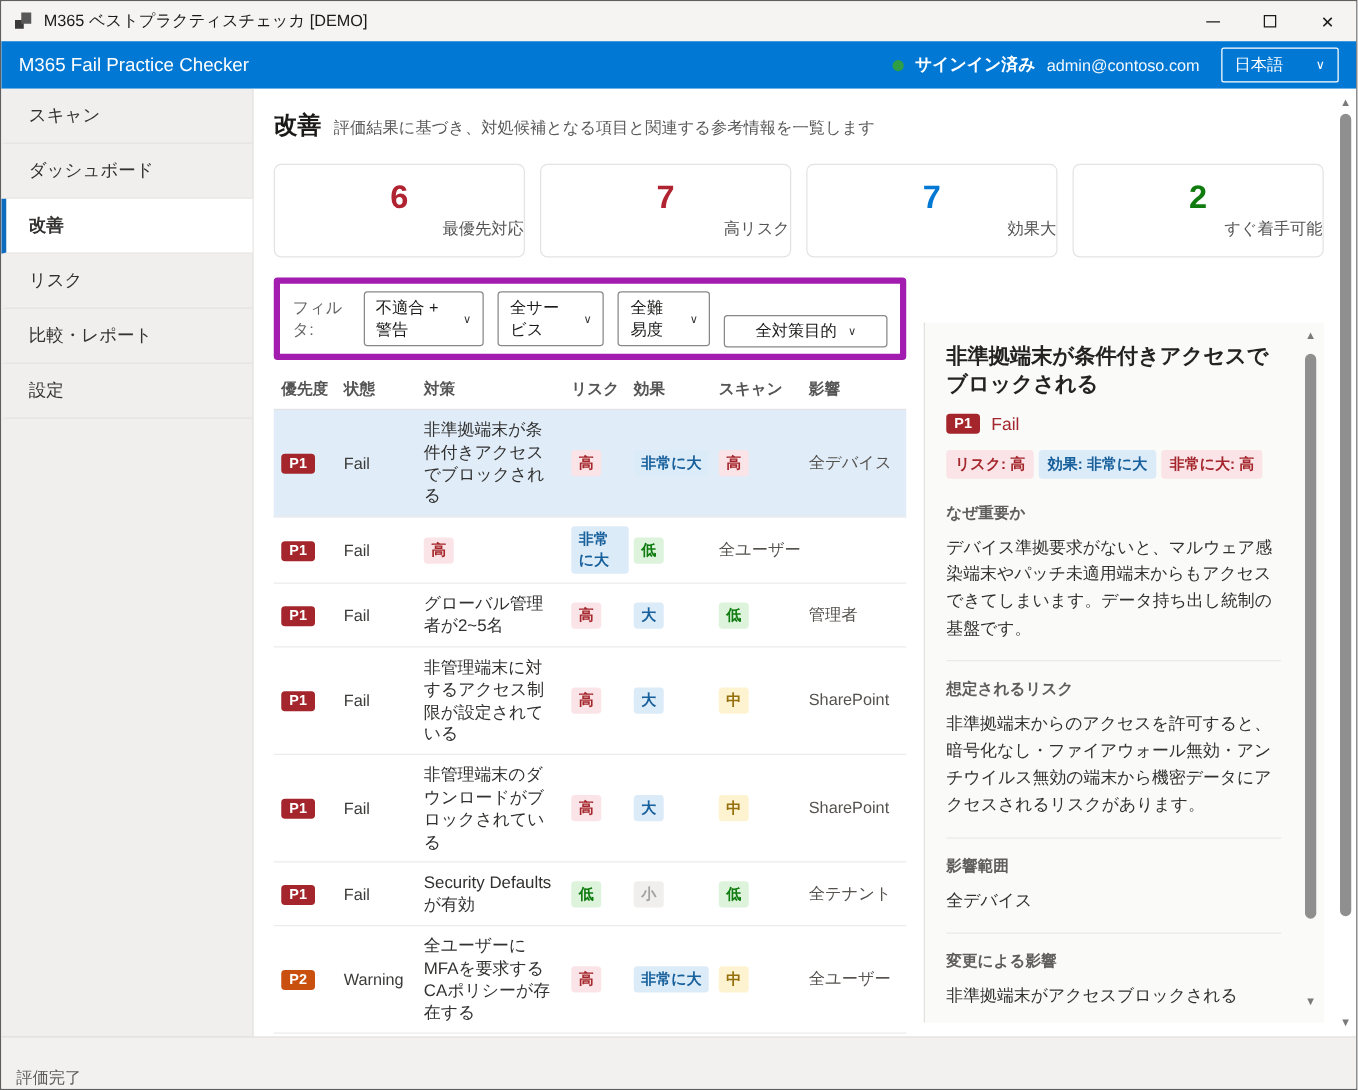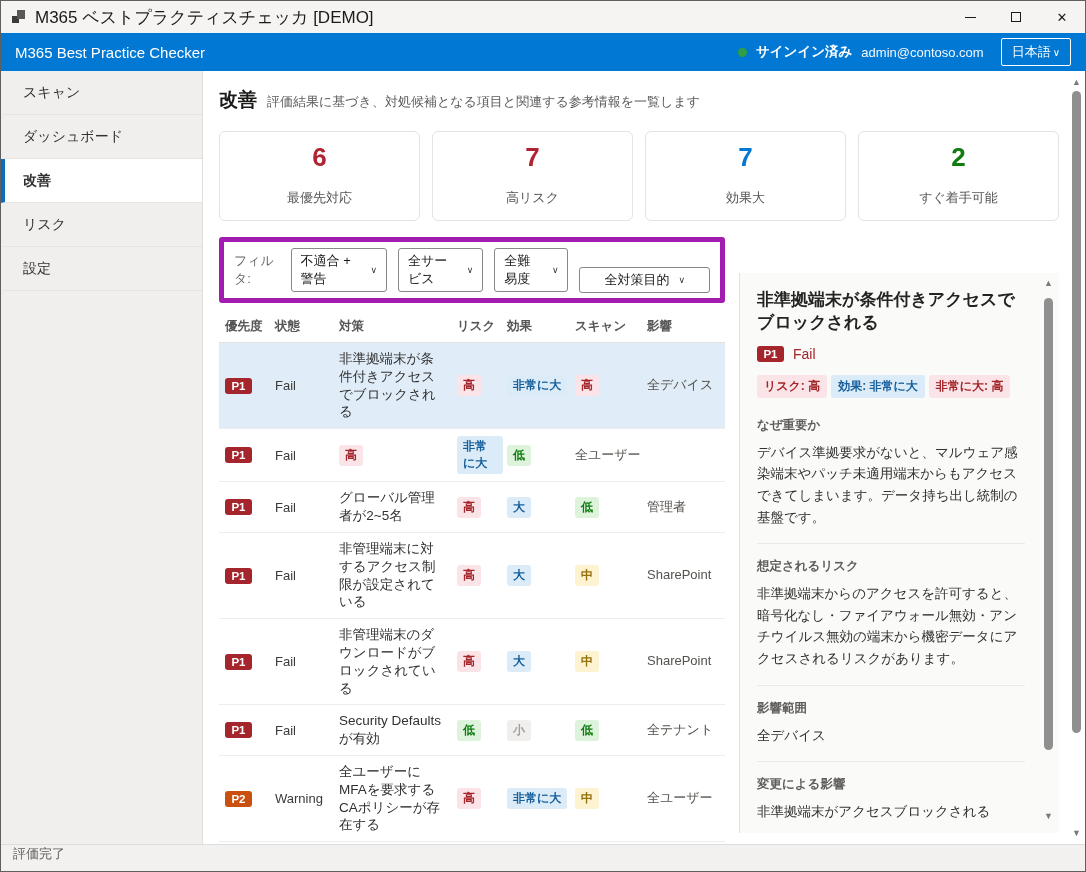--- a/index.html
+++ b/index.html
@@ -6,58 +6,58 @@
   html,body { background:#d8d8d8; }
   body { font-family:"Liberation Sans","DejaVu Sans",sans-serif; }
   .window { width:1086px; height:872px; background:#fff; border:1px solid #5f5f5f;
             display:flex; flex-direction:column; overflow:hidden; }
 
   
   .titlebar { height:32px; background:#f5f4f3; display:flex; align-items:center; flex:none; }
   .app-icon { width:16px; height:16px; margin:0 8px 0 10px; position:relative; }
   .app-icon .sq1 { position:absolute; left:1px; bottom:2px; width:7px; height:7px; background:#3a3a3a; }
   .app-icon .sq2 { position:absolute; left:6px; top:1px; width:8px; height:9px; background:#585858; }
-  .title-text { font-size:17px; color:#1b1a19; }
+  .title-text { font-size:13px; color:#1b1a19; }
   .win-controls { margin-left:auto; display:flex; height:100%; }
   .win-btn { width:46px; height:100%; display:flex; align-items:center; justify-content:center; color:#1b1a19; }
   .glyph-min { width:11px; height:1px; background:#1b1a19; }
   .glyph-max { width:10px; height:10px; border:1px solid #1b1a19; }
   .glyph-close { font-size:13px; line-height:1; }
 
   
   .appheader { height:38px; background:#0078d4; color:#fff; display:flex; align-items:center;
                padding:0 14px; flex:none; }
   .appheader .brand { font-size:15px; }
   .header-right { margin-left:auto; display:flex; align-items:center; gap:9px; }
   .status-dot { width:9px; height:9px; border-radius:50%; background:#2f9e44; }
   .signin { font-size:13.5px; font-weight:bold; }
   .account { font-size:13px; color:rgba(255,255,255,.95); }
   .lang-select { border:1px solid #fff; border-radius:2px; padding:4px 10px; font-size:13px;
-                 display:flex; align-items:center; gap:2px; margin-left:8px; cursor:default; }
+                 display:flex; align-items:center; gap:26px; margin-left:8px; cursor:default; }
   .lang-chevron { font-size:10px; }
 
   
   .body-row { flex:1; display:flex; min-height:0; }
   .sidebar { width:202px; background:#f0efed; border-right:1px solid #e1dfdd; flex:none; }
   .side-item { height:44px; display:flex; align-items:center; padding-left:18px; font-size:14px;
                color:#323130; border-bottom:1px solid #e5e3e1; border-left:4px solid transparent; }
   .side-item.active { background:#fff; font-weight:bold; border-left:4px solid #0f6cbd; border-bottom:1px solid #e5e3e1; }
 
   .main { flex:1; position:relative; background:#fff; min-width:0; overflow:hidden; }
   .main-inner { position:absolute; top:0; left:0; right:26px; bottom:0; padding:16px 0 0 16px; }
 
   .page-head { display:flex; align-items:baseline; gap:10px; }
   .page-title { font-size:19px; font-weight:bold; color:#1b1a19; }
   .page-sub { font-size:13px; color:#5a5a5a; }
 
   .cards-row { display:flex; gap:12px; margin-top:18px; }
   .stat-card { flex:1; border:1px solid #e4e3e1; border-radius:6px; text-align:center;
                padding:10px 0 13px; background:#fff; }
   .stat-value { font-size:26px; font-weight:bold; }
-  .stat-label { font-size:13px; color:#555; margin-top:16px; }
+  .stat-label { font-size:13px; color:#555; margin-top:1px;text-align:right; }
 
   .split { display:flex; margin-top:16px; height:621px; }
   .left-col { flex:1; min-width:0; padding-right:14px; }
 
   .filter-bar { border:5px solid #a21caf; border-radius:3px; padding:5px 10px; display:flex;
                 align-items:center; gap:11px; }
   .filter-label { font-size:13px; color:#666; }
   .fselect { border:1px solid #8a8886; border-radius:3px; background:#fff; padding:3px 9px;
              font-size:13px; color:#1b1a19; display:flex; align-items:center; gap:9px; }
   .fselect .chev { font-size:9px; color:#333; }
@@ -104,22 +104,22 @@
   .outer-scroll { top:4px; right:1px; bottom:4px; }
   .scroll-arrow { font-size:9px; color:#7a7a7a; line-height:14px; height:14px; flex:none; }
   .scroll-thumb { width:9px; background:#8f8f8f; border-radius:5px; }
   .outer-scroll .scroll-thumb { margin-top:2px; height:642px; flex:none; }
   .outer-scroll .spacer { flex:1; }
   .inner-scroll { top:3px; right:4px; bottom:10px; width:13px; }
   .inner-scroll .scroll-thumb { margin-top:8px; height:452px; flex:none; }
   .inner-scroll .spacer { flex:1; }
 
   
-  .footer { height:27px; background:#f2f1f0; border-top:1px solid #e0dedc; flex:none;
-            display:flex; align-items:flex-start; padding-left:12px; font-size:13px; color:#5f5d5b; }
+  .footer { height:42px; background:#f2f1f0; border-top:1px solid #e0dedc; flex:none;
+            display:flex; align-items:flex-end; padding-left:12px; font-size:13px; color:#5f5d5b; }
 </style>
 </head>
 <body>
 
 <div class="window">
 
   <div class="titlebar">
     <div class="app-icon">
       <div class="sq1"></div>
         <div class="sq2"></div>
@@ -132,39 +132,40 @@
       <div class="win-btn">
           <div class="glyph-max"></div>
         </div>
       <div class="win-btn">
           <span class="glyph-close">✕</span>
         </div>
     </div>
   </div>
 
   <div class="appheader">
-    <div class="brand">M365 Best Practice Checker</div>
+    <div class="brand">M365 Fail Practice Checker</div>
     <div class="header-right">
       <span class="status-dot"></span>
       <span class="signin">サインイン済み</span>
       <span class="account">admin@contoso.com</span>
       <span class="lang-select">
         <span>日本語</span>
         <span class="lang-chevron">∨</span>
       </span>
     </div>
   </div>
 
   <div class="body-row">
 
     <div class="sidebar" id="sidebar-list">
         <div class="side-item">スキャン</div>
         <div class="side-item">ダッシュボード</div>
         <div class="side-item active">改善</div>
         <div class="side-item">リスク</div>
+        <div class="side-item">比較・レポート</div>
         <div class="side-item">設定</div>
       </div>
 
     <div class="main">
       <div class="main-inner">
         <div class="page-head">
           <span class="page-title">改善</span>
           <span class="page-sub">評価結果に基づき、対処候補となる項目と関連する参考情報を一覧します</span>
         </div>
 

